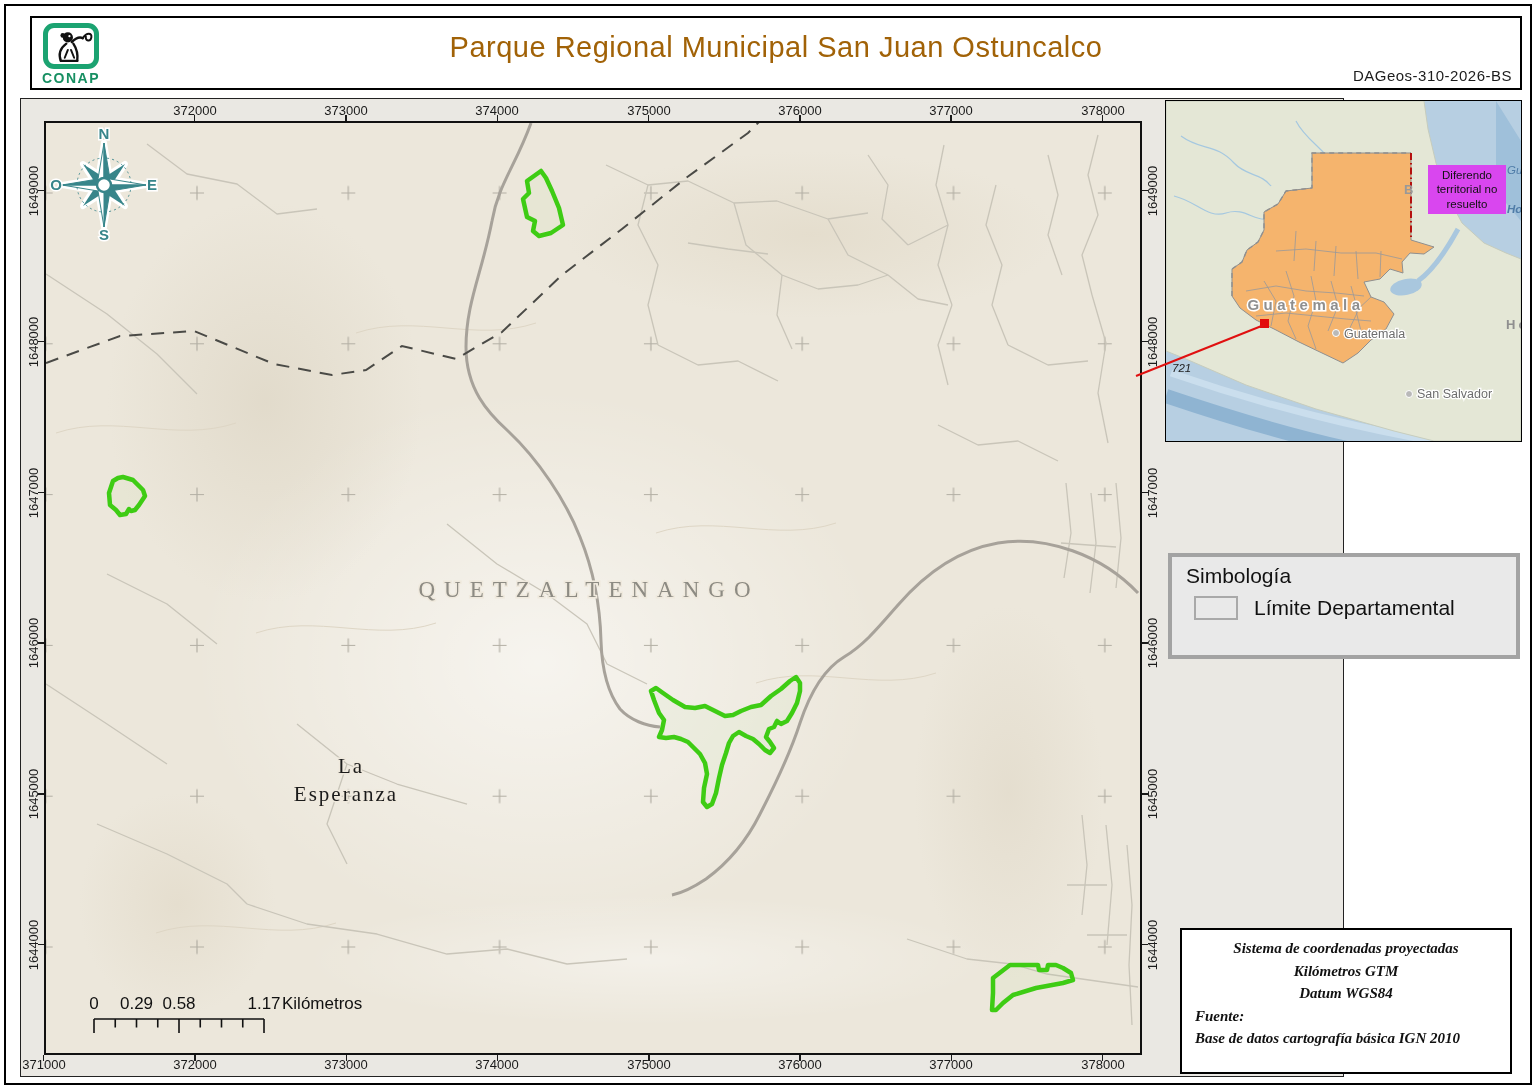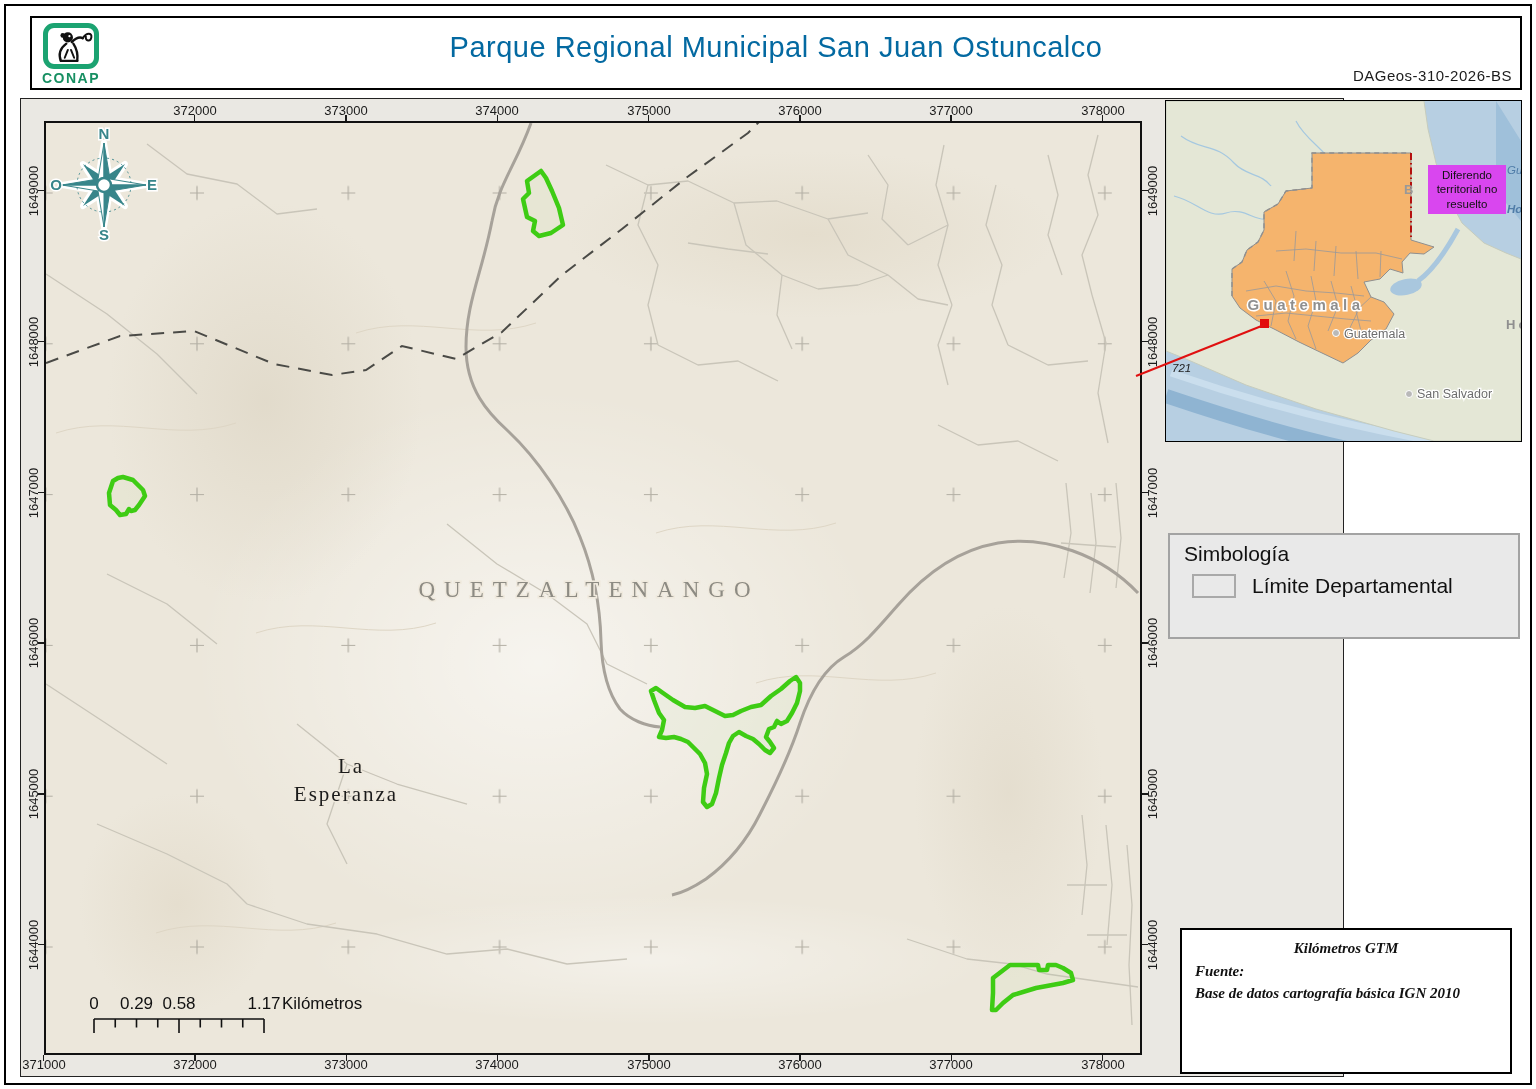--- a/index.html
+++ b/index.html
@@ -4,21 +4,21 @@
 <style>
   html,body{margin:0;padding:0;background:#fff;}
   .page{position:relative;width:1536px;height:1089px;background:#fff;overflow:hidden;
         font-family:"Liberation Sans",sans-serif;}
   .page-border{position:absolute;inset:4px;border:2px solid #000;pointer-events:none;}
 
   
   .header-box{position:absolute;left:30px;top:16px;width:1492px;height:74px;border:2px solid #000;
               background:#fff;display:flex;align-items:center;justify-content:center;box-sizing:border-box;
               padding-bottom:12px;}
-  .map-title{color:#0369a1;font-size:29px;font-weight:500;letter-spacing:.5px;}
+  .map-title{color:#a16207;font-size:29px;font-weight:500;letter-spacing:.5px;}
   .logo-block{position:absolute;left:8px;top:5px;width:62px;text-align:center;}
   .logo-square{width:56px;height:46px;margin:0 auto;border:5px solid #1ba371;border-radius:11px;
                background:#fff;box-sizing:border-box;display:flex;align-items:center;justify-content:center;}
   .logo-text{color:#178f62;font-weight:bold;font-size:14px;letter-spacing:1.5px;margin-top:1px;}
   .doc-code{position:absolute;right:8px;bottom:4px;font-size:15px;color:#1c1c1c;letter-spacing:.5px;}
 
   
   .map-region{position:absolute;left:20px;top:98px;width:1324px;height:979px;background:#eae8e3;
               border:1px solid #222;box-sizing:border-box;}
   .map-inner{position:absolute;left:23px;top:22px;width:1098px;height:934px;border:2px solid #111;
@@ -44,22 +44,22 @@
   .tr-right{left:1121px;top:91px;width:6px;height:757px;
           background:repeating-linear-gradient(180deg,#1a1a1a 0 1.4px,transparent 1.4px 150.8px);}
 
   
   .inset{position:absolute;left:1165px;top:100px;width:355px;height:340px;border:1px solid #000;
          overflow:hidden;background:#b7cfe2;}
   .note-box{position:absolute;left:262px;top:64px;width:74px;background:#d946ef;padding:3px 2px;
             font-size:11.5px;line-height:1.25;text-align:center;color:#111;}
 
   
-  .legend{position:absolute;left:1168px;top:533px;width:352px;height:106px;background:#e9e9e9;
-          border:2px solid #a3a3a3;box-sizing:border-box;padding:7px 14px;}
+  .legend{position:absolute;left:1168px;top:553px;width:352px;height:106px;background:#e9e9e9;
+          border:4px solid #a3a3a3;box-sizing:border-box;padding:7px 14px;}
   .legend-title{font-size:21px;color:#111;}
   .legend-row{display:flex;align-items:center;margin-top:8px;padding-left:8px;}
   .swatch{width:44px;height:24px;box-sizing:border-box;margin-right:16px;}
   .swatch-gray{border:2.5px solid #a9a9a9;}
   .swatch-green{border:3.5px solid #3ecc14;}
   .legend-label{font-size:21px;color:#111;}
 
   
   .credits{position:absolute;left:1180px;top:928px;width:332px;height:146px;border:2px solid #000;
            box-sizing:border-box;background:#fff;padding:7px 13px;
@@ -335,17 +335,19 @@
 
   <div class="legend">
     <div class="legend-title">Simbología</div>
     <div class="legend-row">
       <div class="swatch swatch-gray"></div>
       <div class="legend-label">Límite Departamental</div>
     </div>
   </div>
 
   <div class="credits">
+    <div class="cred-center">Sistema de coordenadas proyectadas</div>
     <div class="cred-center">Kilómetros GTM</div>
+    <div class="cred-center">Datum WGS84</div>
     <div>Fuente:</div>
     <div>Base de datos cartografía básica IGN 2010</div>
   </div>
 </div>
 
 </body></html>

